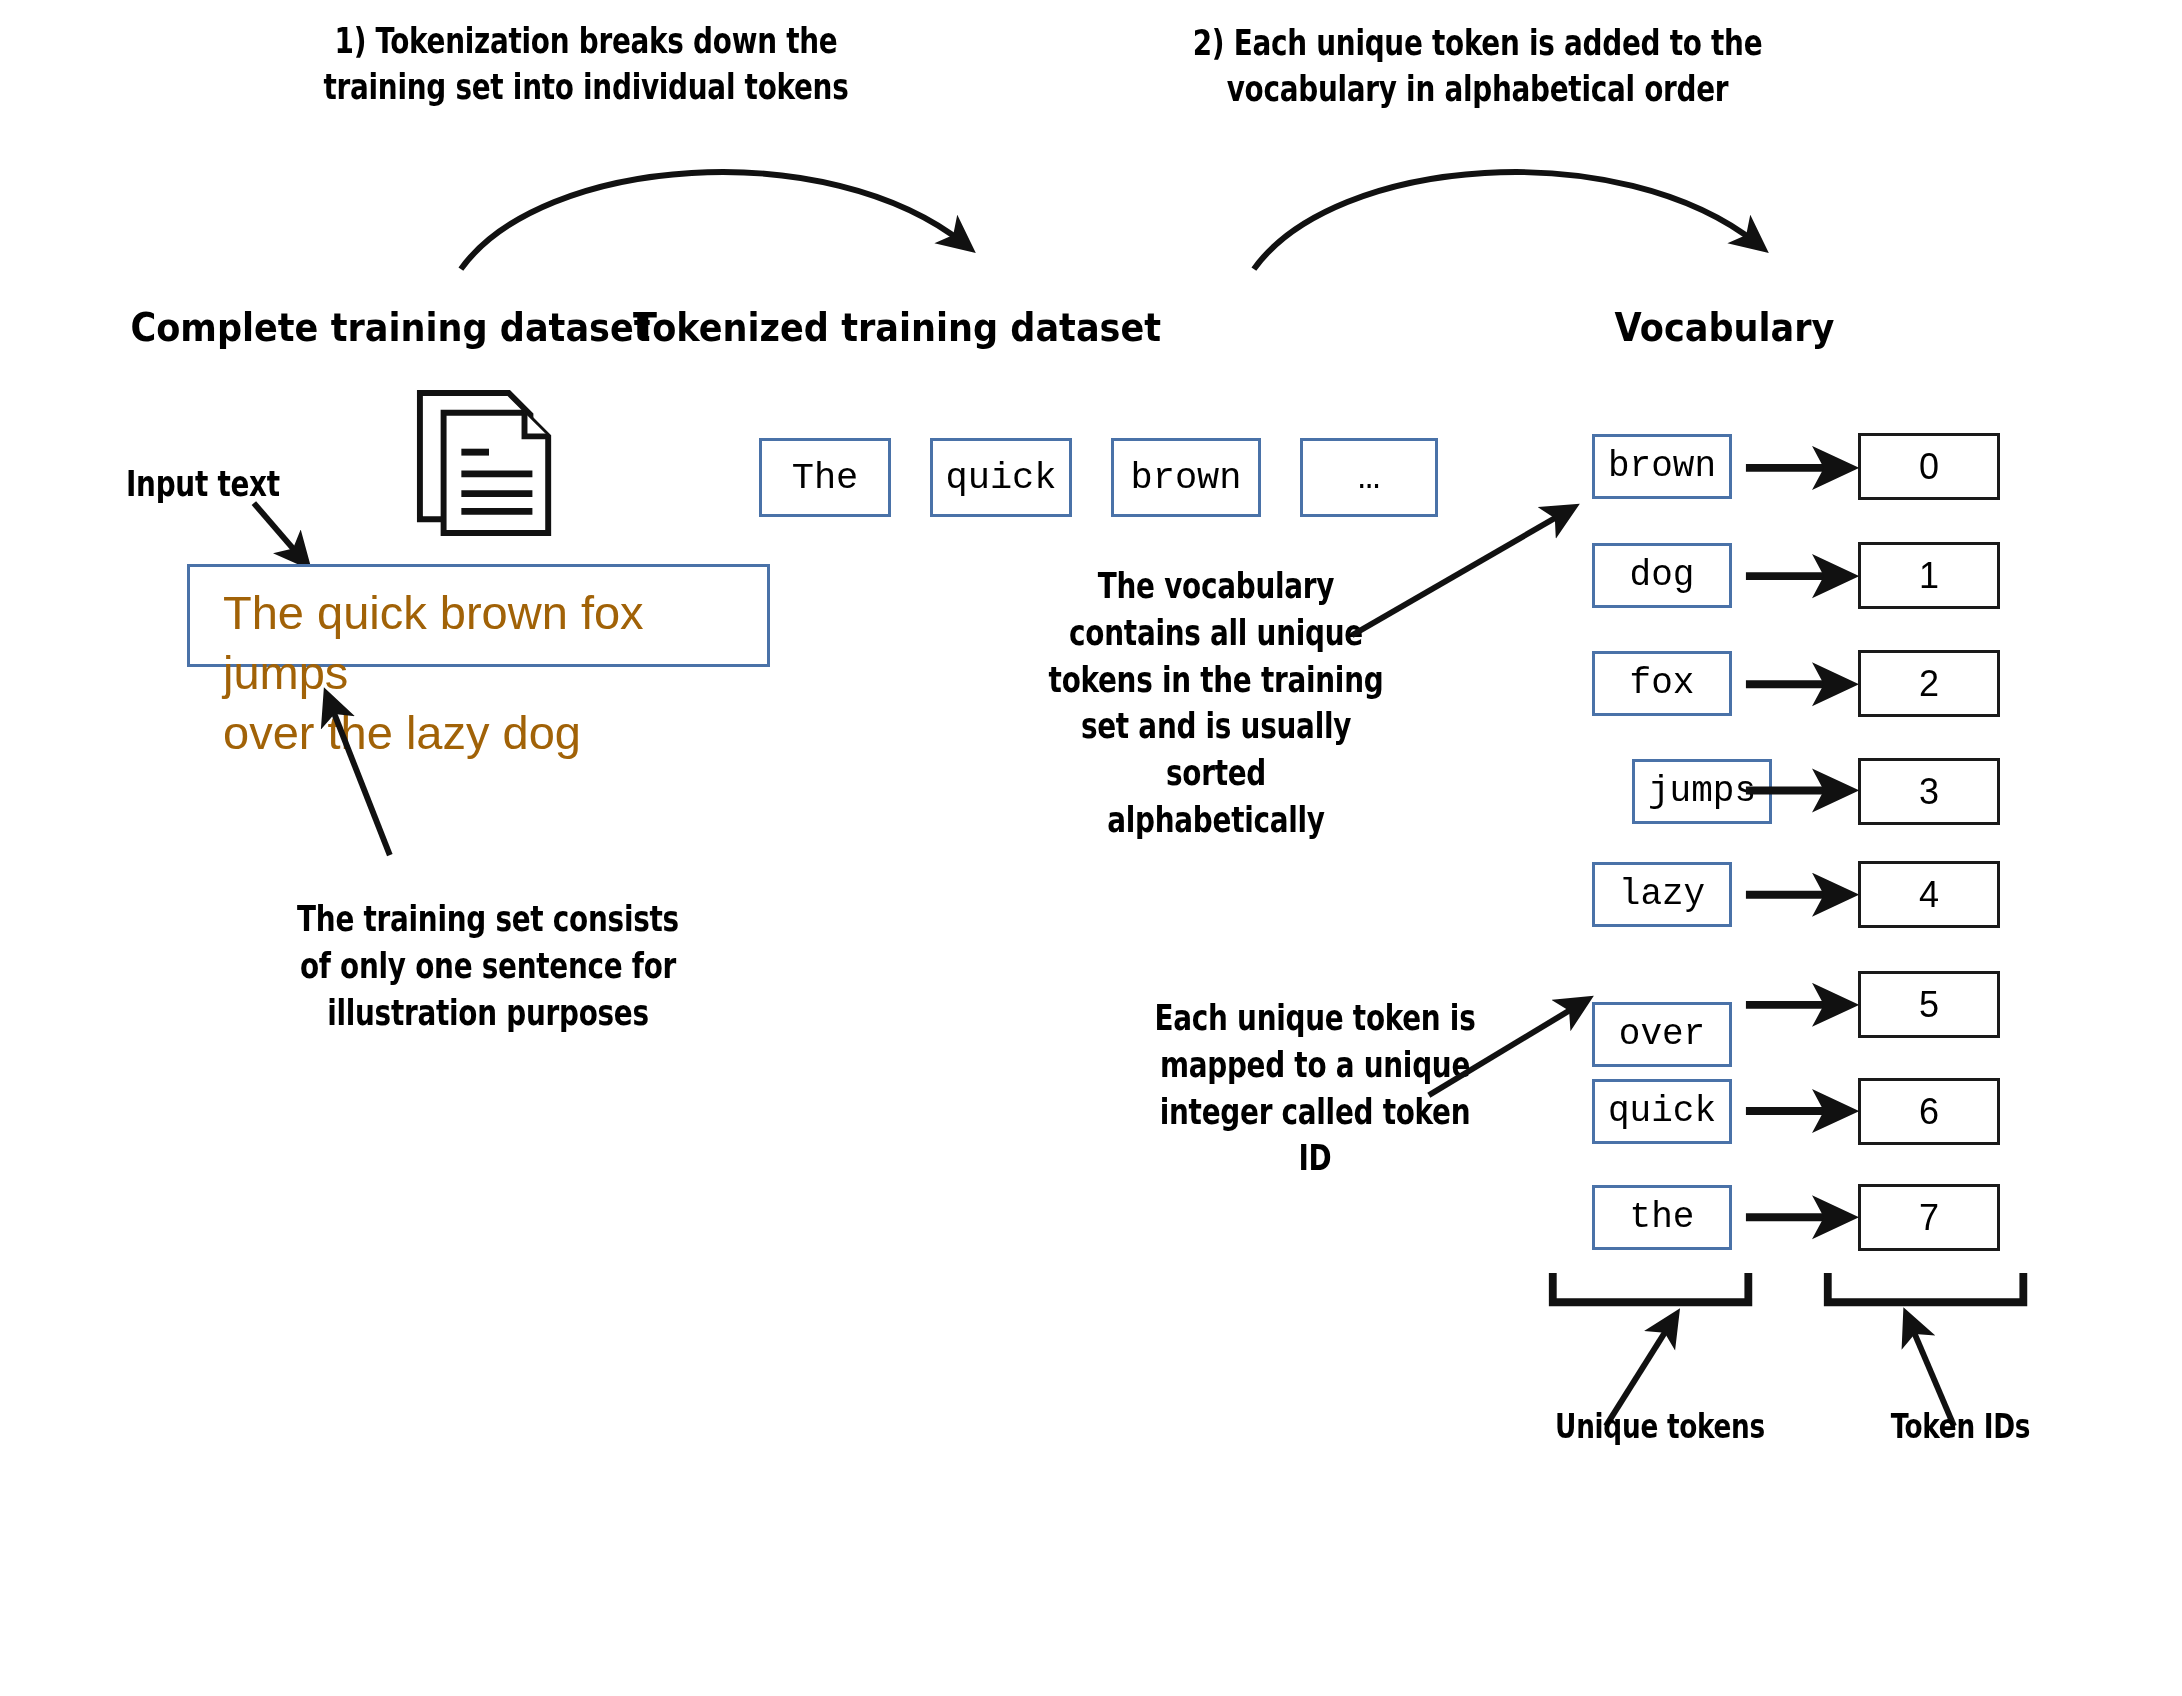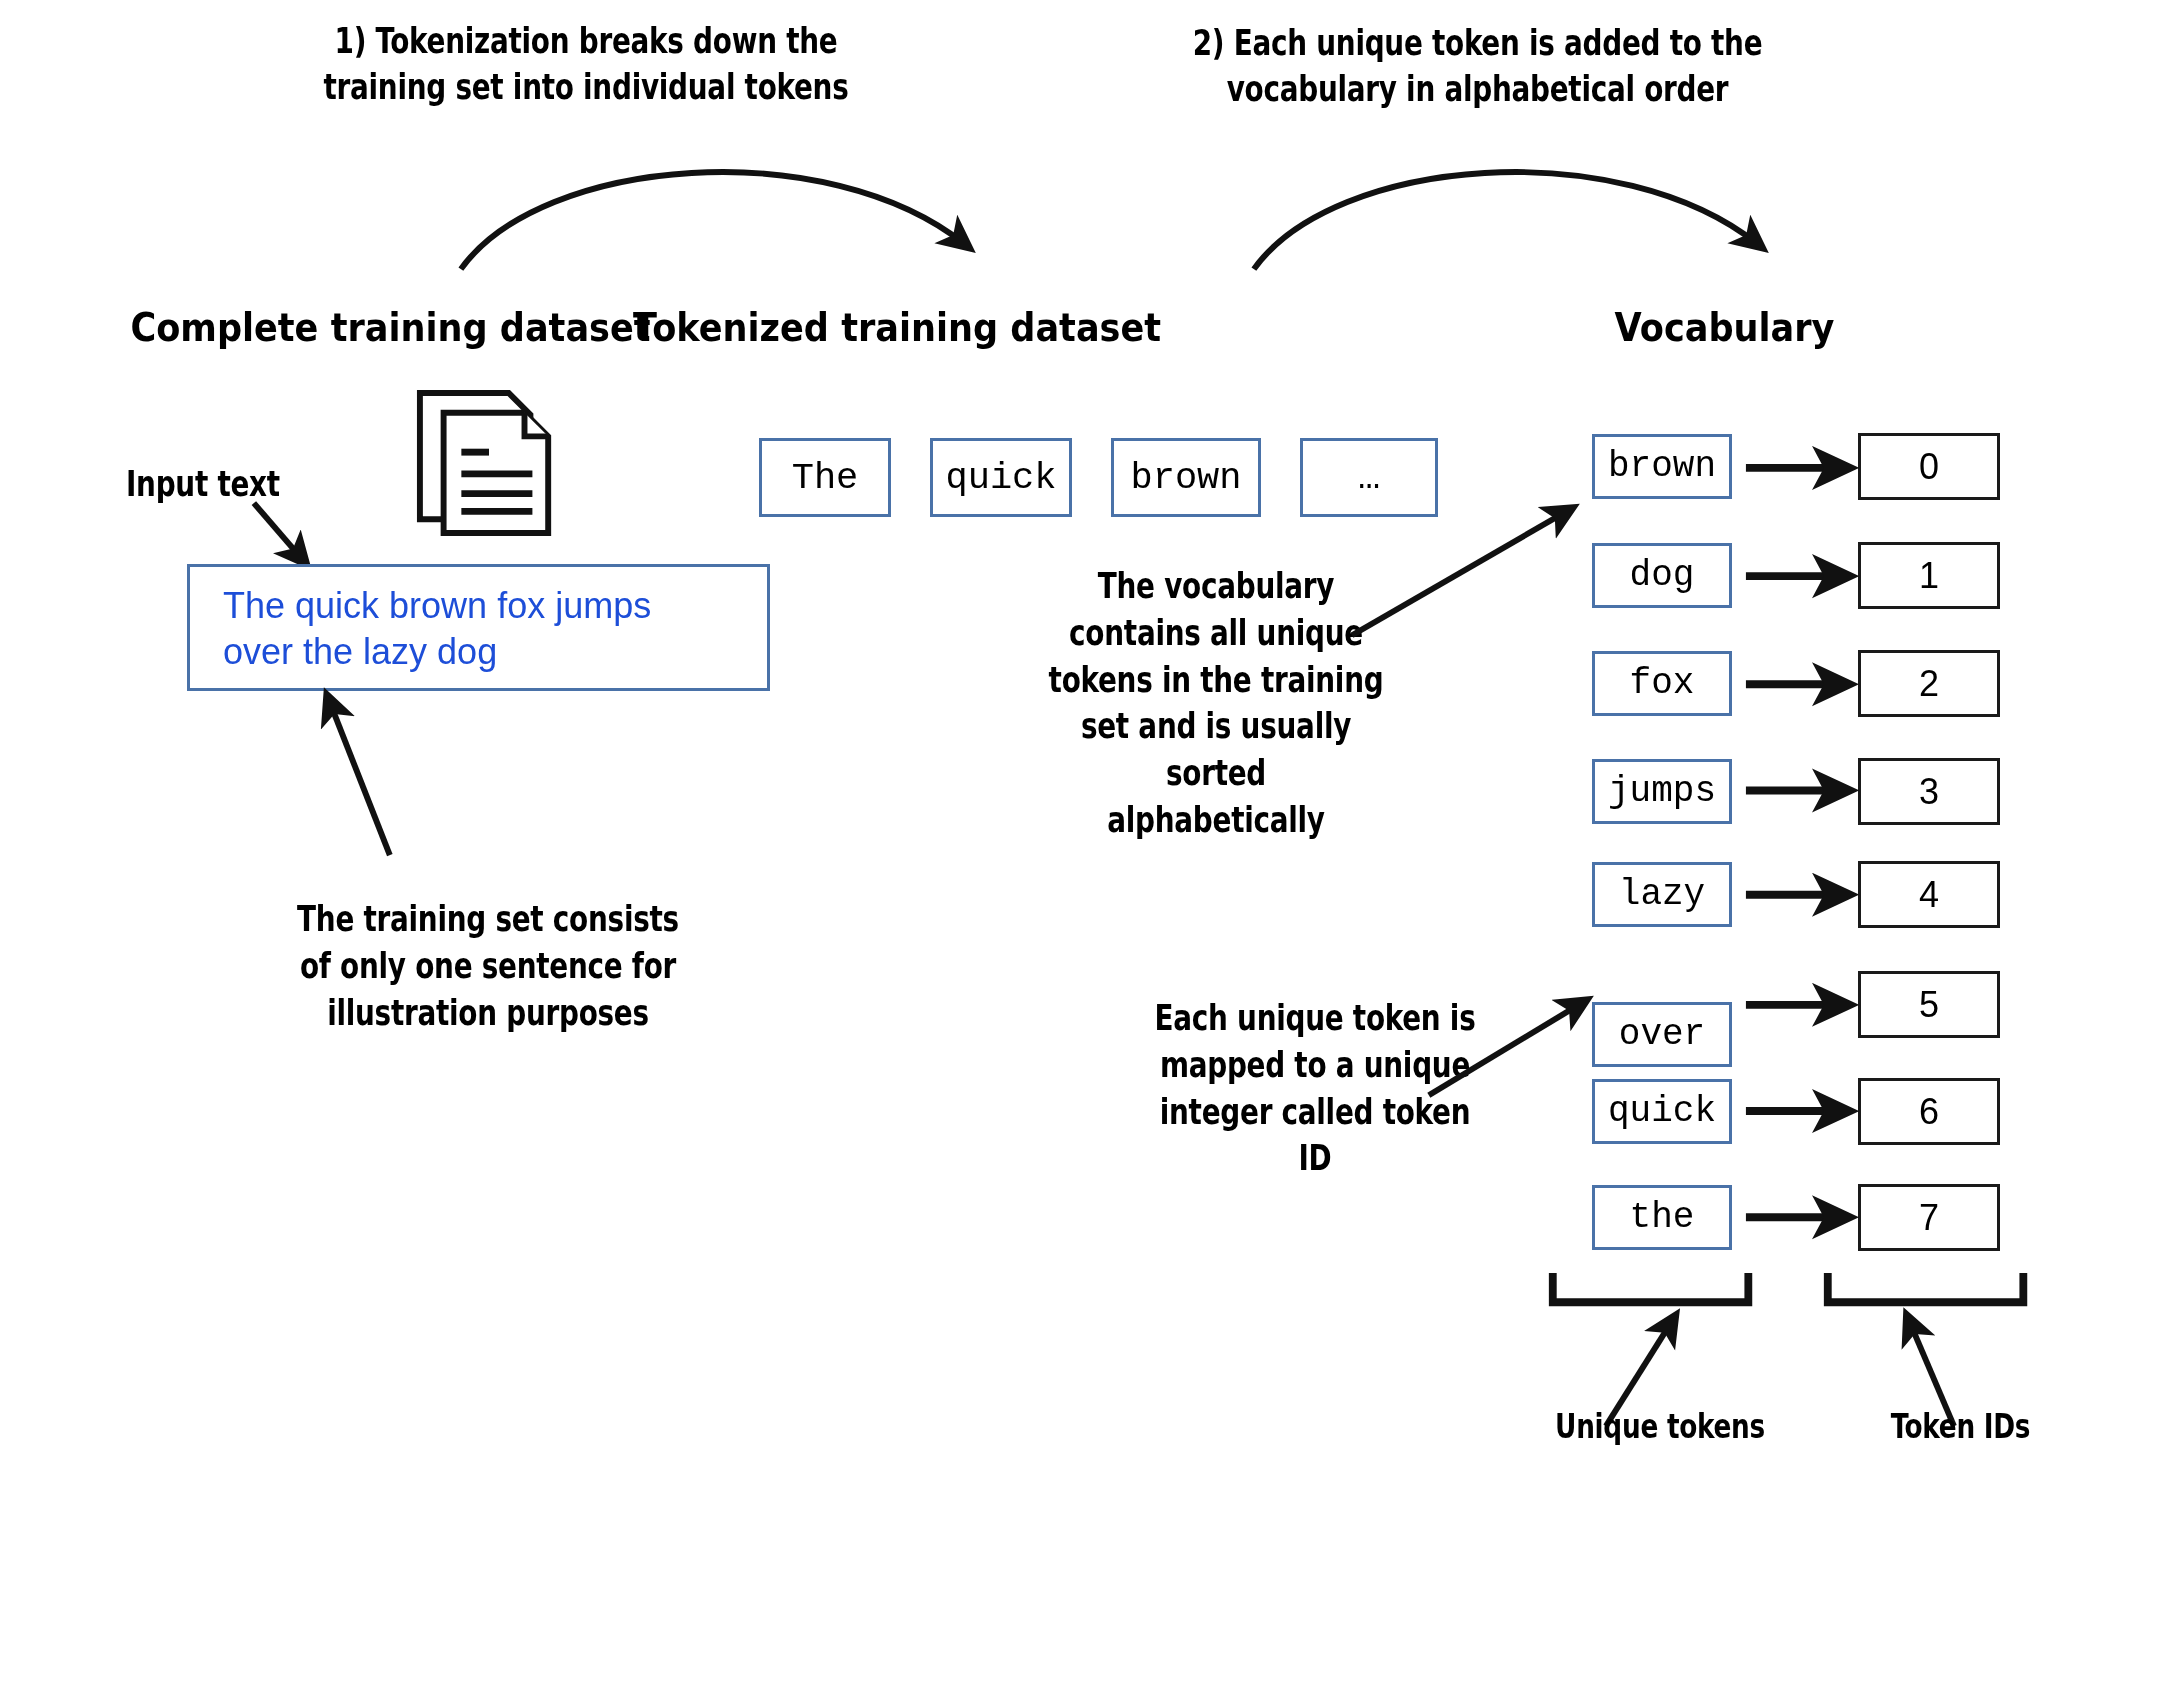--- a/index.html
+++ b/index.html
@@ -68,29 +68,29 @@
     display: flex;
     align-items: center;
     justify-content: center;
     font-family: "Liberation Sans", sans-serif;
     color: #000000;
   }
 
   
   #input-box {
     left: 187px; top: 564px;
-    width: 583px; height: 127px;
+    width: 583px; height: 103px;
     border: 3px solid #4a72a8;
     box-sizing: border-box;
     background: #ffffff;
     padding: 15.8px 0 0 33px;
     font-family: "Liberation Sans", sans-serif;
-    font-size: 36px;
+    font-size: 47px;
     line-height: 1.28;
-    color: #1d4ed8;
+    color: #a16207;
     white-space: pre-line;
   }
 
   
   .tok-chip {
     height: 79px;
     font-size: 37px;
   }
 
   
@@ -215,21 +215,21 @@
       <marker id="head6" markerWidth="7" markerHeight="7" refX="4.2" refY="3.1" orient="auto" markerUnits="strokeWidth">
         <path d="M0,0 L6.5,3.1 L0,6.2 L1.6,3.1 Z" fill="#111111"></path>
       </marker>
     </defs>
     <line x1="10" y1="112" x2="166" y2="18" stroke="#111111" stroke-width="6" marker-end="url(#head6)"></line>
   </svg>
 
   <div class="abs box-blue vocab-word" style="top:434px;">brown</div>
   <div class="abs box-blue vocab-word" style="top:543px;">dog</div>
   <div class="abs box-blue vocab-word" style="top:651px;">fox</div>
-  <div class="abs box-blue vocab-word" style="top:759px;">jumps</div>
+  <div class="abs box-blue vocab-word" style="top:759px;margin-left:40px;">jumps</div>
   <div class="abs box-blue vocab-word" style="top:862px;">lazy</div>
   <div class="abs box-blue vocab-word" style="top:1002px;text-align:right;">over</div>
   <div class="abs box-blue vocab-word" style="top:1079px;">quick</div>
   <div class="abs box-blue vocab-word" style="top:1185px;">the</div>
 
   <div class="abs box-black vocab-id" style="top:433px;">0</div>
   <div class="abs box-black vocab-id" style="top:542px;">1</div>
   <div class="abs box-black vocab-id" style="top:650px;">2</div>
   <div class="abs box-black vocab-id" style="top:758px;">3</div>
   <div class="abs box-black vocab-id" style="top:861px;">4</div>

